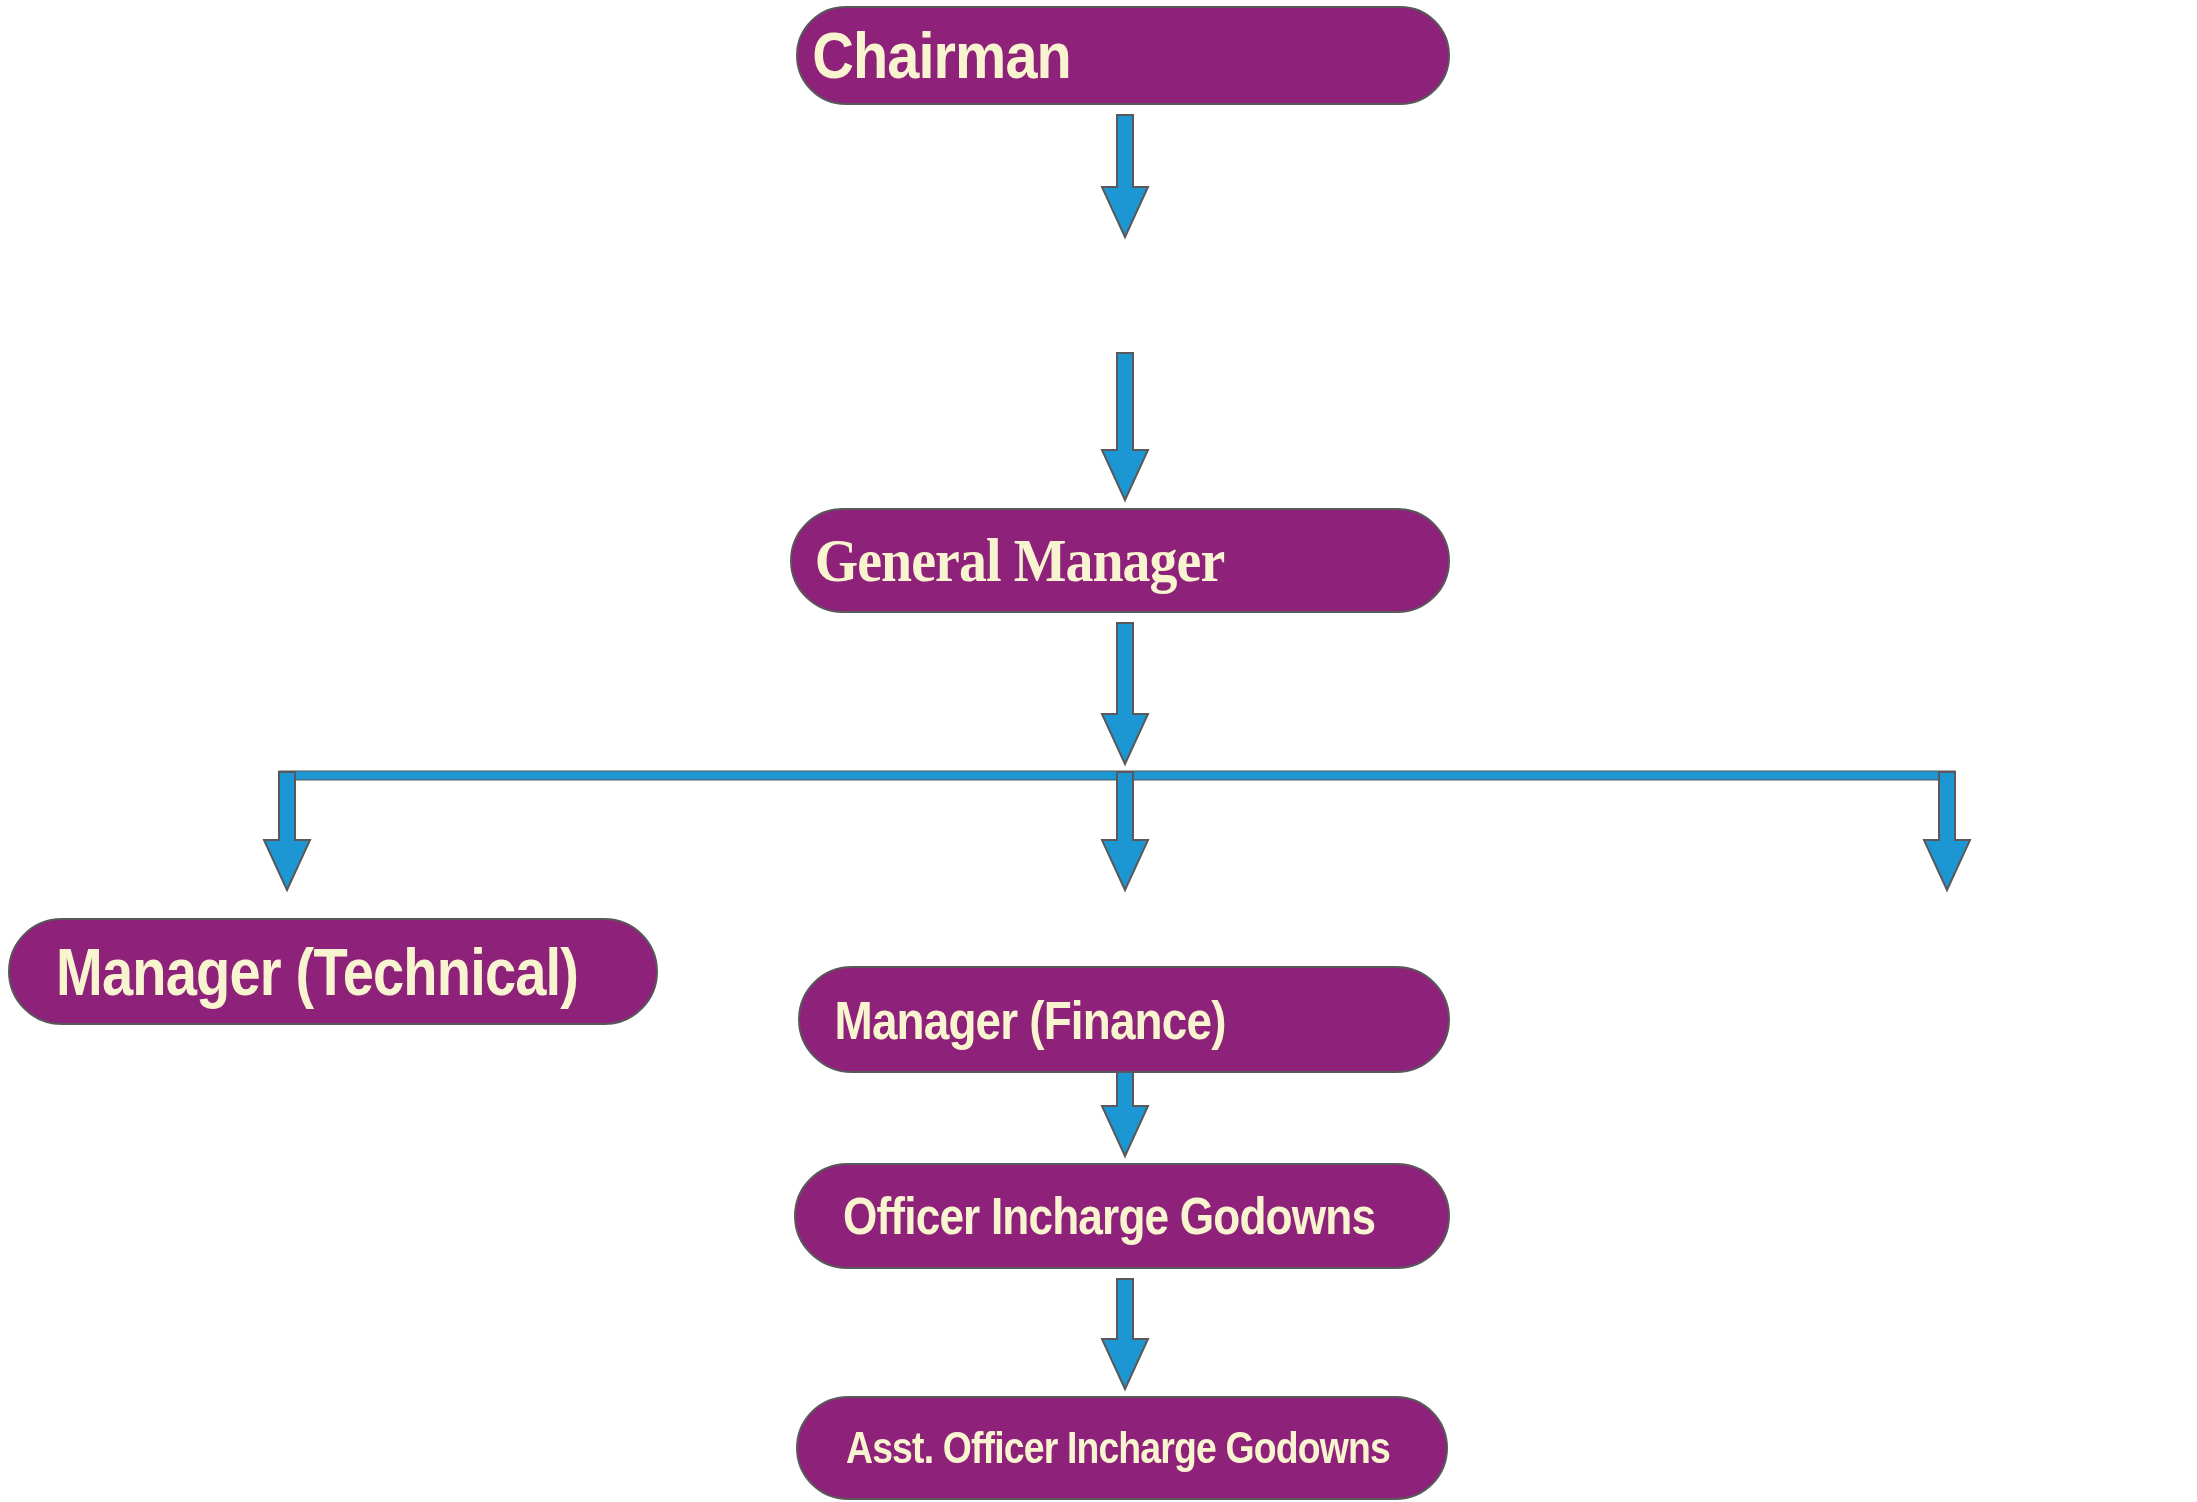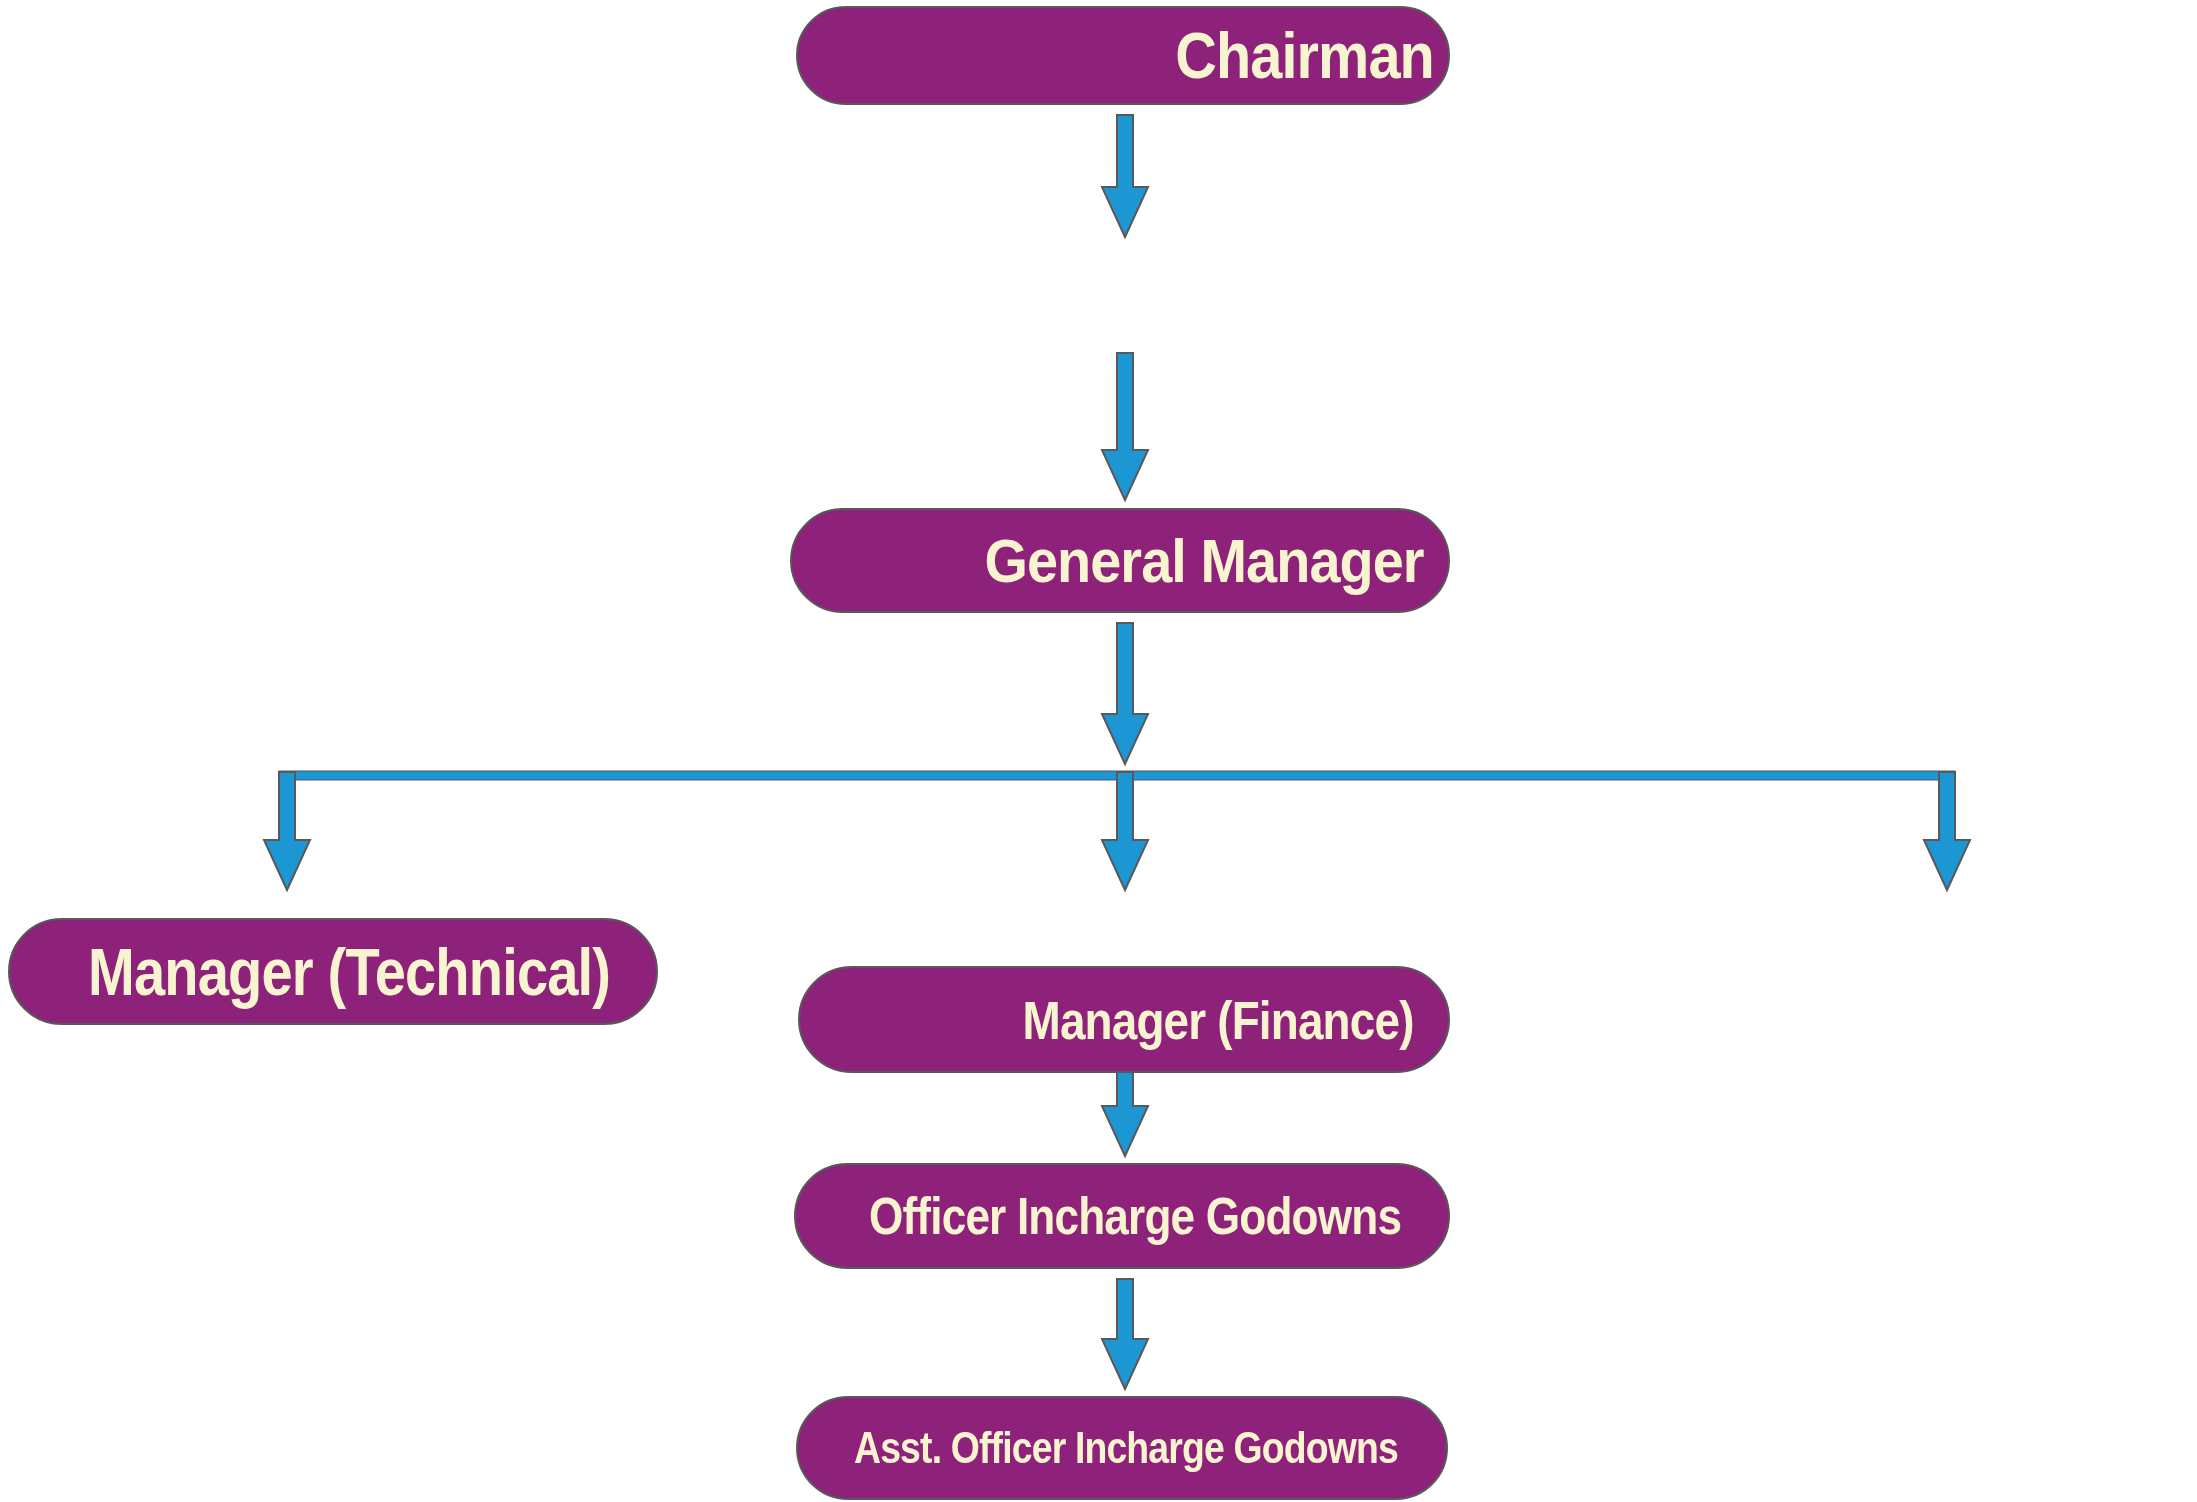--- a/index.html
+++ b/index.html
@@ -18,30 +18,30 @@
     font-family:"Liberation Sans", sans-serif;
   }
   .connectors{position:absolute;left:0;top:0;width:2197px;height:1502px;}
   .connectors polygon{fill:var(--color-arrow-fill);stroke:var(--color-outline);stroke-width:2;}
   .connectors rect{fill:var(--color-arrow-fill);stroke:var(--color-outline);stroke-width:1;}
   .pill{
     position:absolute;
     background:var(--color-node-fill);
     border:2px solid var(--color-outline);
     border-radius:70px;
-    display:flex;align-items:center;justify-content:flex-end;
+    display:flex;align-items:center;justify-content:flex-start;
     color:var(--color-node-text);
     font-weight:bold;
     white-space:nowrap;
     box-sizing:border-box;
   }
   .pill .lbl{display:inline-block;transform:scaleX(0.9);letter-spacing:-1px;}
   .n-chairman {left:796px; top:6px;    width:654px; height:99px;  font-size:64px;}
   .n-md       {left:796px; top:244px;  width:654px; height:100px; font-size:62px;}
-  .n-gm       {left:790px; top:508px;  width:660px; height:105px; font-size:62px;}
+  .n-gm       {left:790px; top:508px;  width:660px; height:105px; font-size:62px;font-family:Liberation Serif, serif;}
   .n-tech     {left:8px;   top:918px;  width:650px; height:107px; font-size:66px;}
   .n-tech .lbl, .n-fin .lbl, .n-coord .lbl, .n-officer .lbl, .n-asst .lbl{transform:scaleX(0.85);}
   .n-fin      {left:798px; top:918px;  width:652px; height:107px; font-size:54px;margin-top:48px;}
   .n-coord    {left:1556px;top:918px;  width:636px; height:107px; font-size:54px;}
   .n-officer  {left:794px; top:1163px; width:656px; height:106px; font-size:52px;}
   .n-asst     {left:796px; top:1396px; width:652px; height:104px; font-size:44px;}
 </style>
 </head>
 <body>
 

